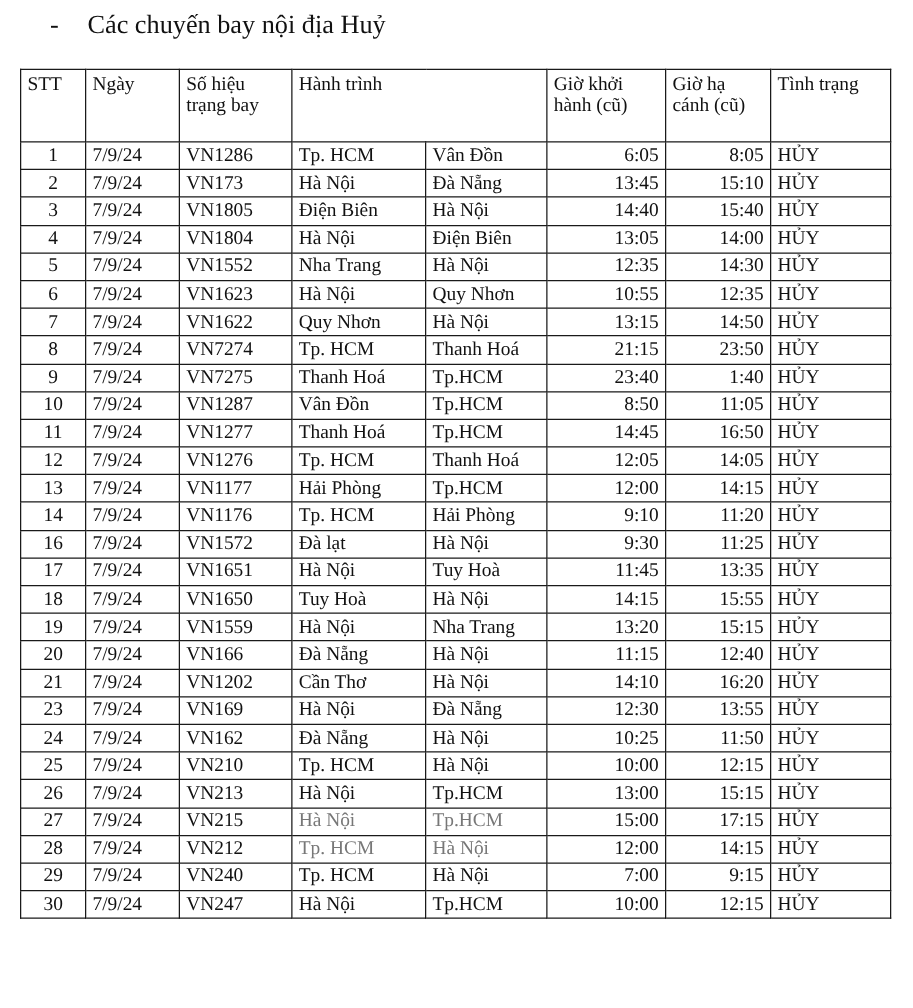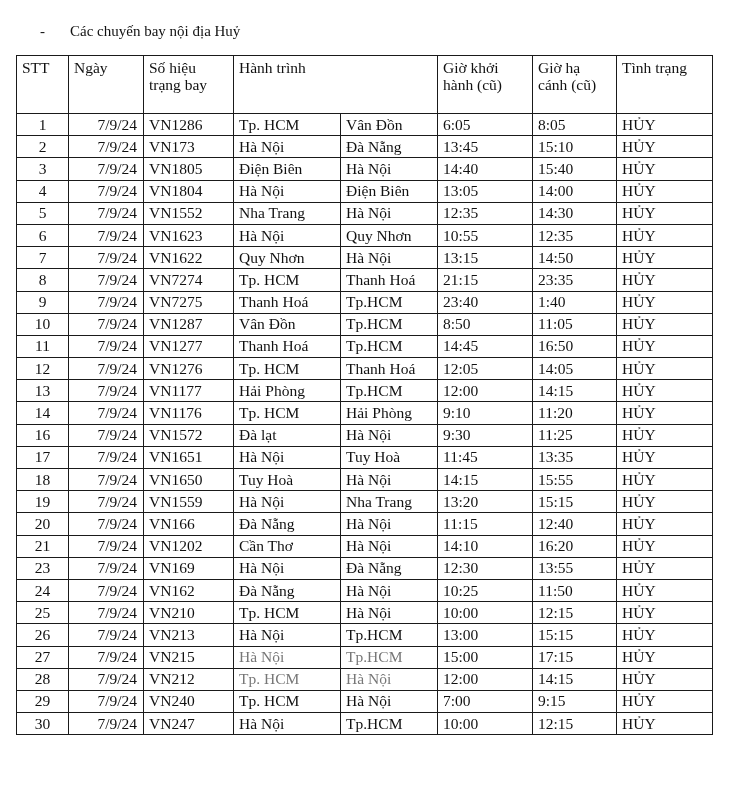--- a/index.html
+++ b/index.html
@@ -1,40 +1,40 @@
 <!DOCTYPE html>
 <html><head>
 <meta charset="utf-8">
 <style>
   html, body { margin: 0; padding: 0; background: #ffffff; }
   body {
     width: 730px; height: 806px; overflow: hidden; position: relative;
     font-family: "Liberation Serif", "DejaVu Serif", serif; color: #111;
   }
   .heading {
-    position: absolute; left: 40px; top: 16px; font-size: 15px; line-height: 30px;
+    position: absolute; left: 40px; top: 4px; font-size: 21px; line-height: 30px;
   }
   .heading .dash { display: inline-block; width: 30px; }
   table.flights {
     position: absolute; left: 16px; top: 55px;
     border-collapse: collapse; table-layout: fixed;
     font-size: 15.5px;
   }
   table.flights td, table.flights th {
     border: 1.3px solid #1a1a1a; padding: 0 5px; height: 21.2px; line-height: 20px;
     white-space: nowrap; overflow: hidden;
   }
   table.flights th {
     font-weight: normal; vertical-align: top; height: 54px; line-height: 17px;
     padding-top: 3px; text-align: left; white-space: normal;
   }
   .c-stt { text-align: center; }
-  .c-date { text-align: right; padding-right: 6px !important; }
+  .c-date { padding-right: 6px !important; }
   .c-flight, .c-from, .c-to, .c-status { text-align: left; }
-  .c-dep, .c-arr { }
+  .c-dep, .c-arr { text-align: right; }
   .faded { color: #777; }
 </style>
 </head>
 <body>
 
 <div class="heading">
   <span class="dash">-</span><span>Các chuyến bay nội địa Huỷ</span>
 </div>
 
 <table class="flights">
@@ -130,21 +130,21 @@
         <td class="c-arr">14:50</td>
         <td class="c-status">HỦY</td>
       </tr>
       <tr>
         <td class="c-stt">8</td>
         <td class="c-date">7/9/24</td>
         <td class="c-flight">VN7274</td>
         <td class="c-from">Tp. HCM</td>
         <td class="c-to">Thanh Hoá</td>
         <td class="c-dep">21:15</td>
-        <td class="c-arr">23:35</td>
+        <td class="c-arr">23:50</td>
         <td class="c-status">HỦY</td>
       </tr>
       <tr>
         <td class="c-stt">9</td>
         <td class="c-date">7/9/24</td>
         <td class="c-flight">VN7275</td>
         <td class="c-from">Thanh Hoá</td>
         <td class="c-to">Tp.HCM</td>
         <td class="c-dep">23:40</td>
         <td class="c-arr">1:40</td>

